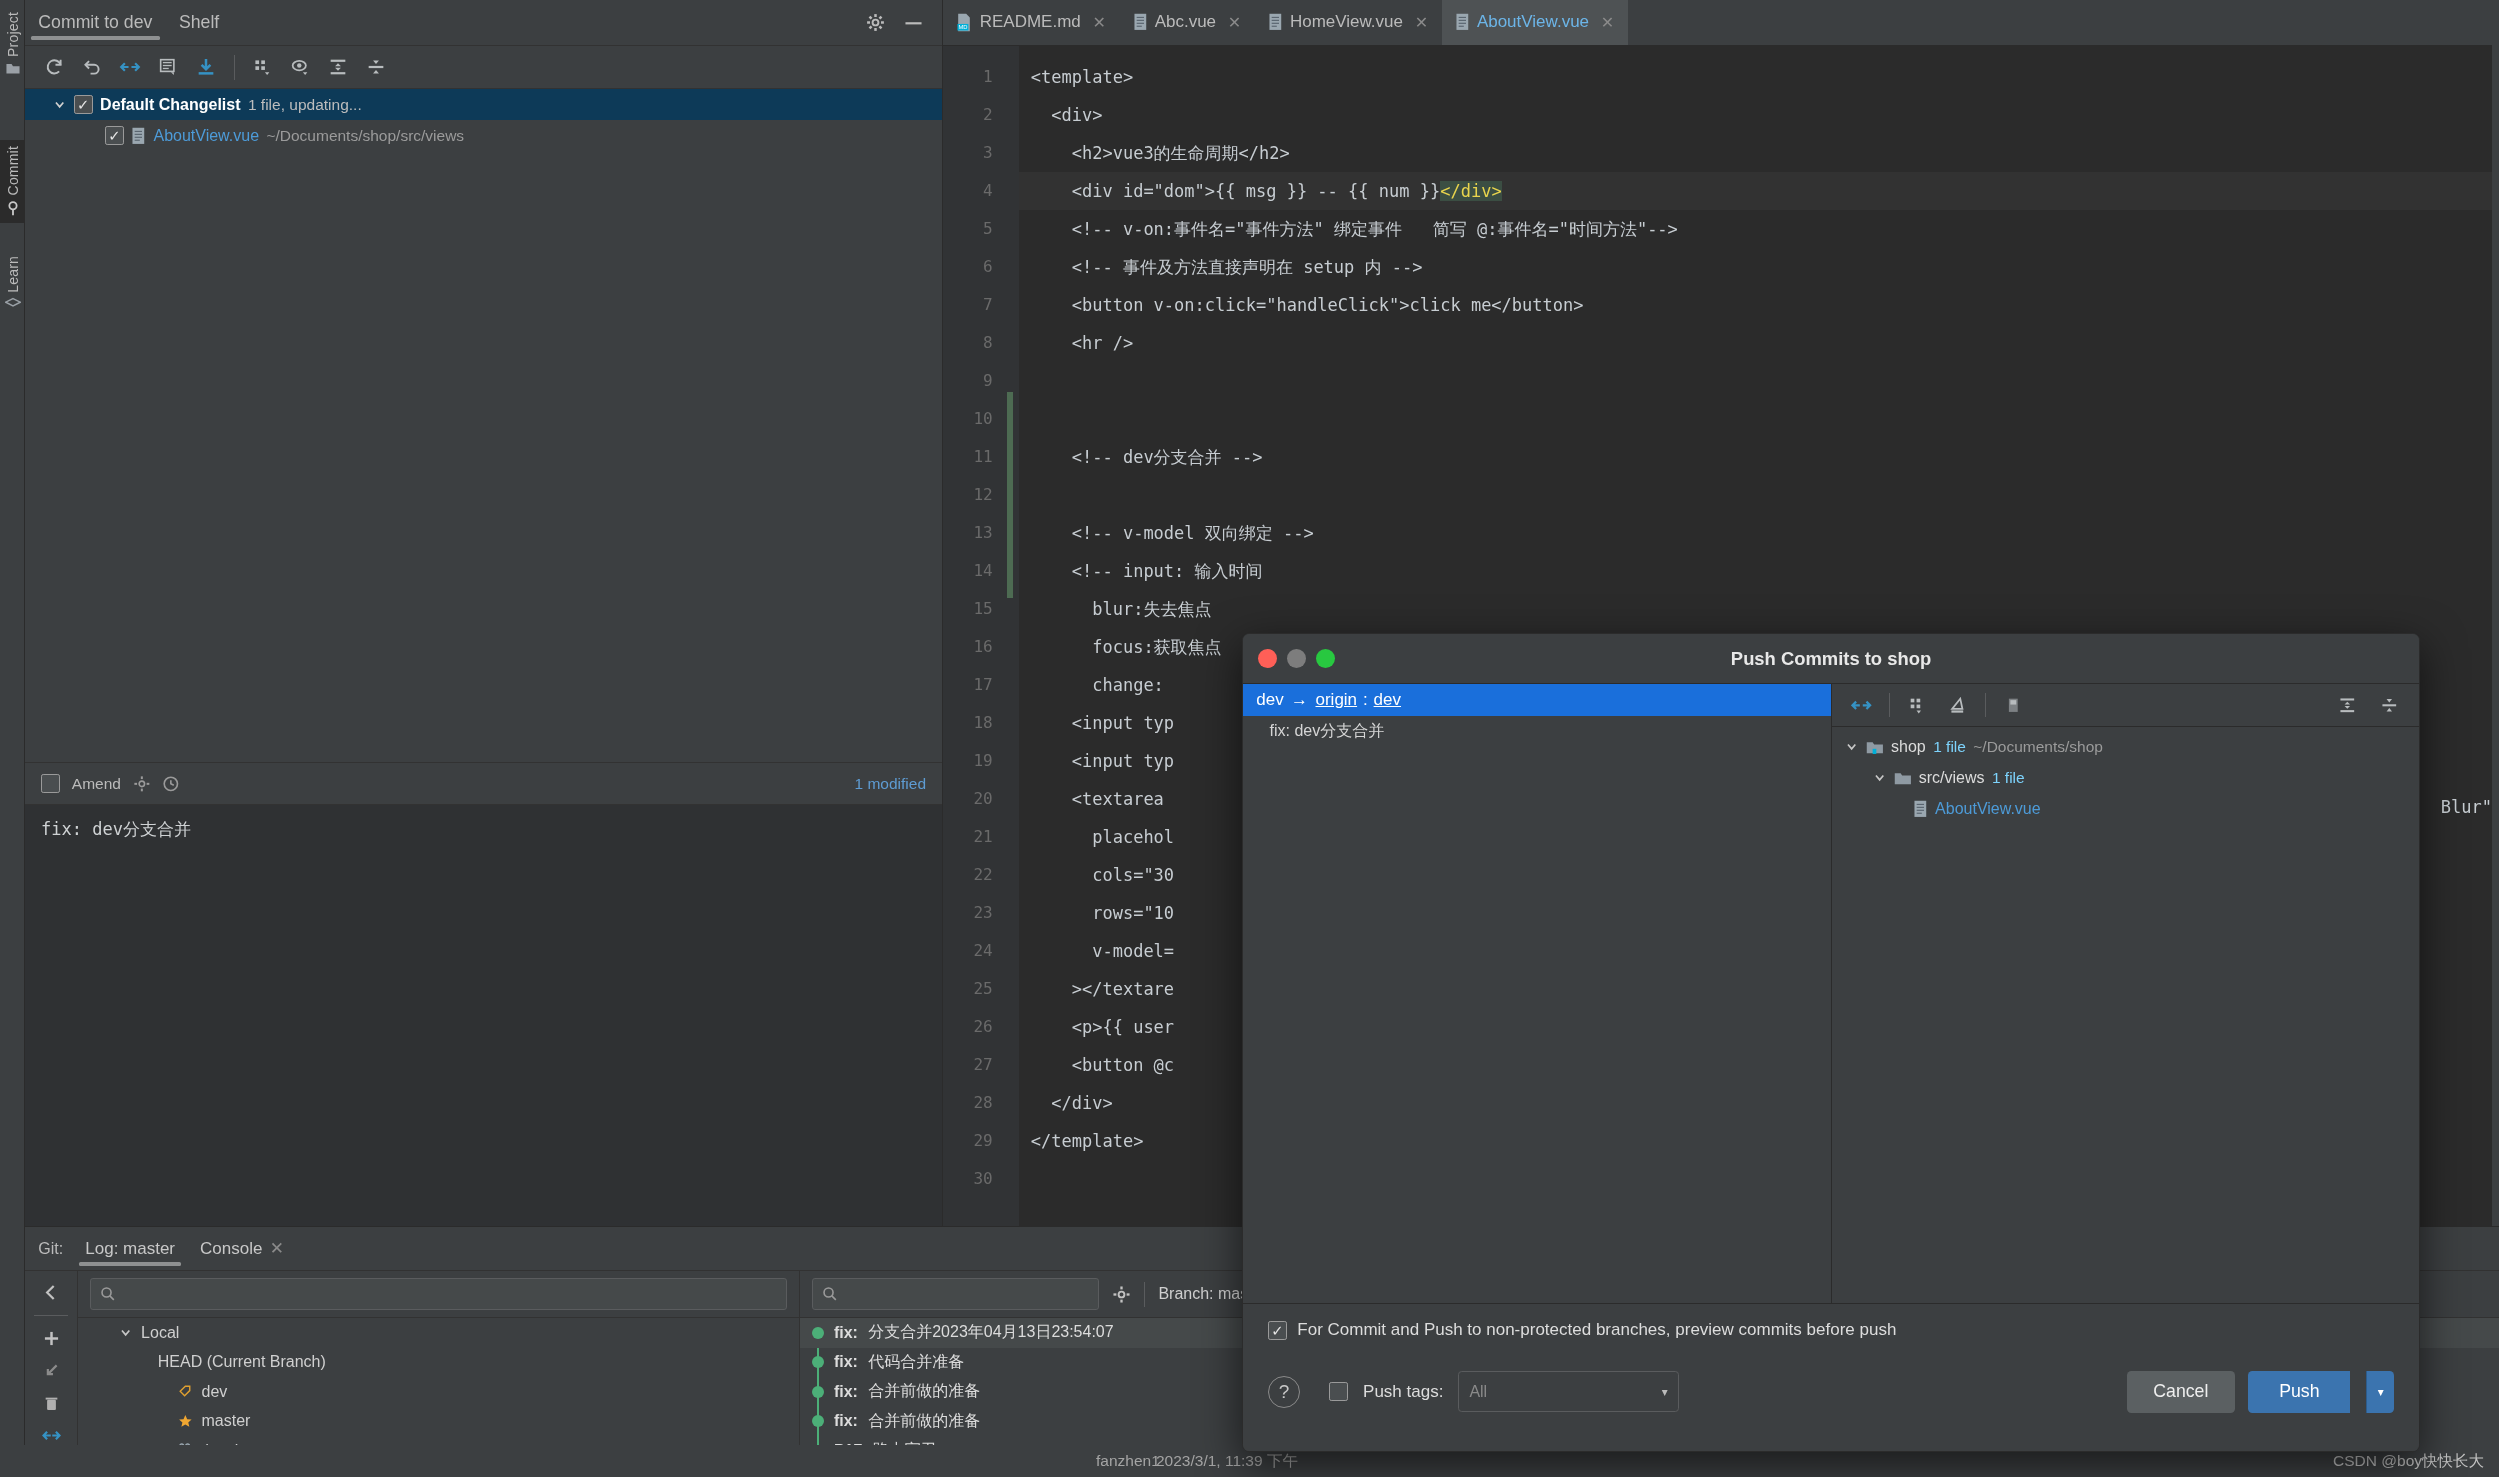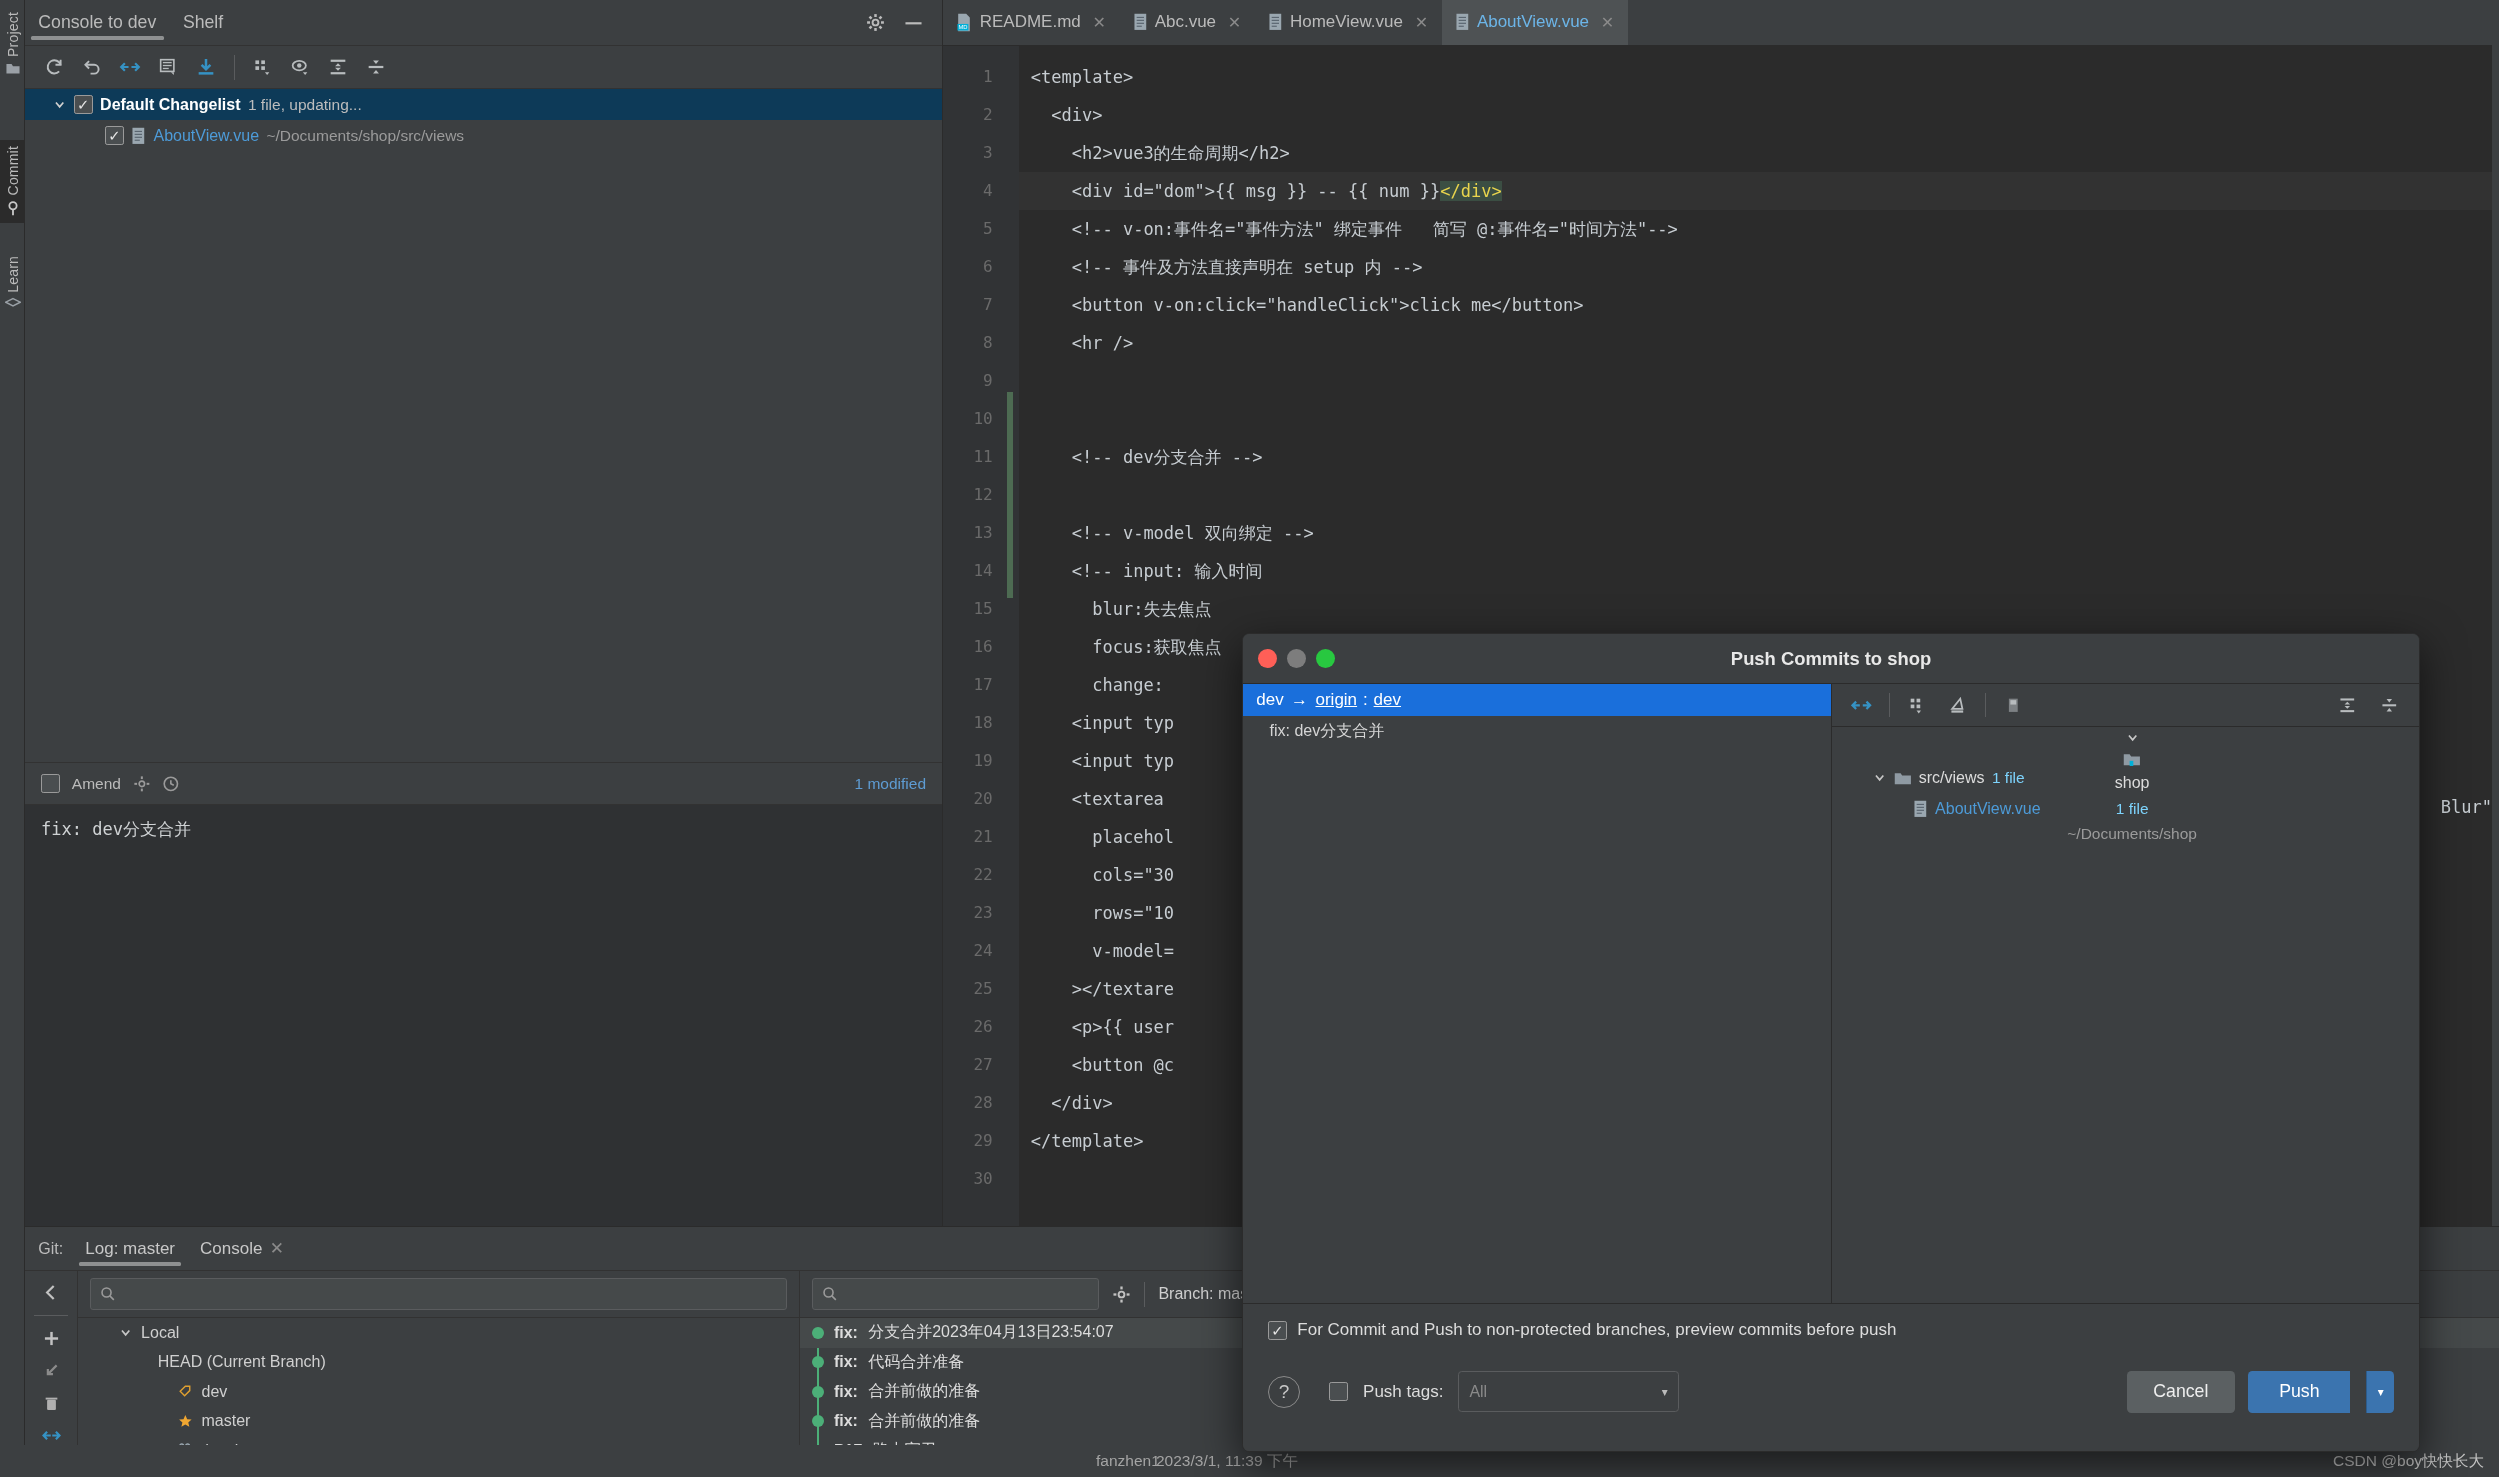--- a/index.html
+++ b/index.html
@@ -293,21 +293,21 @@
         <svg width="16" height="13.3" viewBox="0 0 22 18">
             <path d="M11 2 21 7 11 12 1 7z" fill="none" stroke="#9aa0a6" stroke-width="2"></path>
           </svg>
       </span>
     </div>
   </div>
 
   <div class="commit-panel">
 
     <div class="cp-tabs">
-      <div class="cp-tab sel">Console to dev</div>
+      <div class="cp-tab sel">Commit to dev</div>
       <div class="cp-tab">Shelf</div>
       <div class="cp-tabs-right">
         <span>
           <svg width="19" height="19" viewBox="0 0 26 26">
               <circle cx="13" cy="13" r="4" fill="none" stroke="#bbb" stroke-width="2.6"></circle>
               <g stroke="#bbb" stroke-width="3.4">
                 <line x1="13" y1="1.5" x2="13" y2="5.5"></line>
                 <line x1="13" y1="20.5" x2="13" y2="24.5"></line>
                 <line x1="1.5" y1="13" x2="5.5" y2="13"></line>
                 <line x1="20.5" y1="13" x2="24.5" y2="13"></line>
@@ -801,21 +801,21 @@
               <svg width="20.6" height="20.6" viewBox="0 0 30 30">
                   <path d="M15 11l-4-5h8z" fill="#b8bcbe"></path>
                   <rect x="5" y="13.5" width="20" height="3" fill="#b8bcbe"></rect>
                   <path d="M15 19l4 5h-8z" fill="#b8bcbe"></path>
                 </svg>
             </div>
           </div>
         </div>
 
         <div style="padding-top:4.4px;">
-          <div class="tree-row" style="padding-left:13.3px;flex-direction:column;">
+          <div class="tree-row" style="padding-left:13.3px;">
             <span>
               <svg width="13.3" height="13.3" viewBox="0 0 18 18">
                   <path d="M4 6l5 6 5-6" fill="none" stroke="#c7c7c7" stroke-width="2.2"></path>
                 </svg>
             </span>
             <span>
               <svg width="17.7" height="14.7" viewBox="0 0 24 20">
                   <path d="M1 3h8l2 3h12v12H1z" fill="#8f9aa3"></path>
                   <rect x="9" y="12" width="5" height="7" fill="#00b0d8"></rect>
                 </svg>

